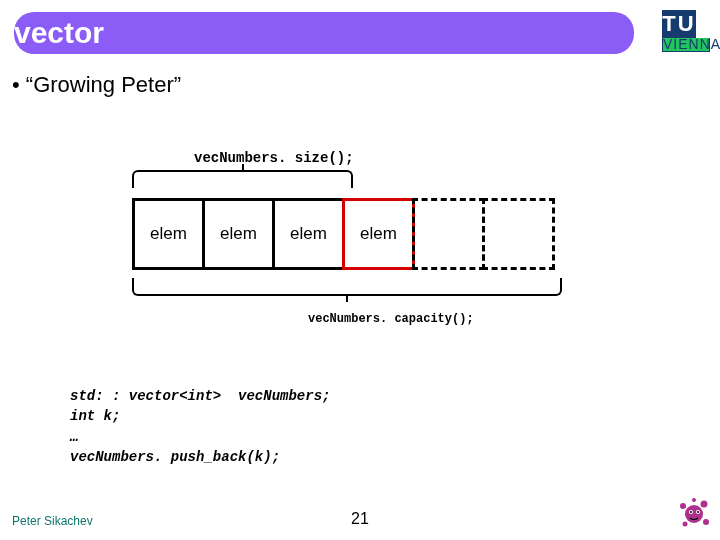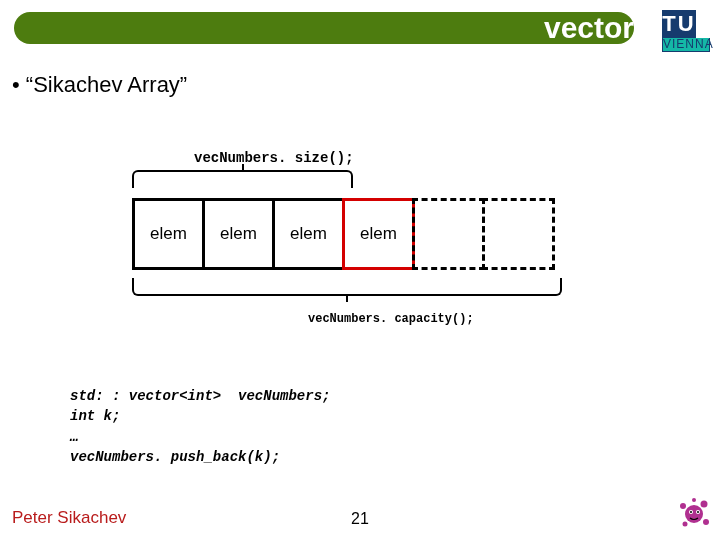--- a/index.html
+++ b/index.html
@@ -9,26 +9,26 @@
     font-family: Arial, sans-serif;
     background: #ffffff;
     position: relative;
     overflow: hidden;
   }
   .title-bar {
     position: absolute;
     top: 12px;
     left: 14px;
     width: 620px;
-    height: 32px;
-    background: #4d7c0f;
+    height: 42px;
+    background: #8b5cf6;
     border-radius: 20px;
     display: flex;
     align-items: center;
-    justify-content: flex-end;
+    justify-content: flex-start;
   }
   .title-text {
     color: #ffffff;
     font-size: 30px;
     font-weight: bold;
   }
   .logo {
     position: absolute;
     top: 10px;
     right: 10px;
@@ -42,25 +42,25 @@
     color: #fff;
     font-size: 22px;
     font-weight: bold;
     text-align: center;
     line-height: 28px;
     letter-spacing: 2px;
   }
   .logo-bot {
     width: 48px;
     height: 14px;
-    background: #14b8a6;
+    background: #22c55e;
     border: 1px solid #163b6e;
     border-top: none;
     color: #163b6e;
-    font-size: 12px;
+    font-size: 14px;
     text-align: center;
     line-height: 12px;
     letter-spacing: 1px;
   }
   .bullet {
     position: absolute;
     top: 72px;
     left: 12px;
     font-size: 22px;
     color: #000;
@@ -162,22 +162,22 @@
     font-size: 14px;
     font-weight: bold;
     line-height: 1.45;
     white-space: pre;
     font-style: italic;
   }
   .footer-author {
     position: absolute;
     bottom: 12px;
     left: 12px;
-    font-size: 17px;
-    color: #b91c1c;
+    font-size: 12px;
+    color: #0f766e;
   }
   .footer-page {
     position: absolute;
     bottom: 12px;
     left: 50%;
     transform: translateX(-50%);
     font-size: 16px;
     color: #000;
   }
   .splat {
@@ -193,21 +193,21 @@
 
 <div class="title-bar">
   <span class="title-text">vector</span>
 </div>
 
 <div class="logo">
   <div class="logo-top">TU</div>
   <div class="logo-bot">VIENNA</div>
 </div>
 
-<div class="bullet">• “Sikachev Array”</div>
+<div class="bullet">• “Growing Peter”</div>
 
 <div class="size-label">vecNumbers. size();</div>
 
 <div class="diagram">
   <div class="brace-top"></div>
   <div class="cells">
     <div class="cell">elem</div>
     <div class="cell">elem</div>
     <div class="cell">elem</div>
     <div class="cell red">elem</div>

